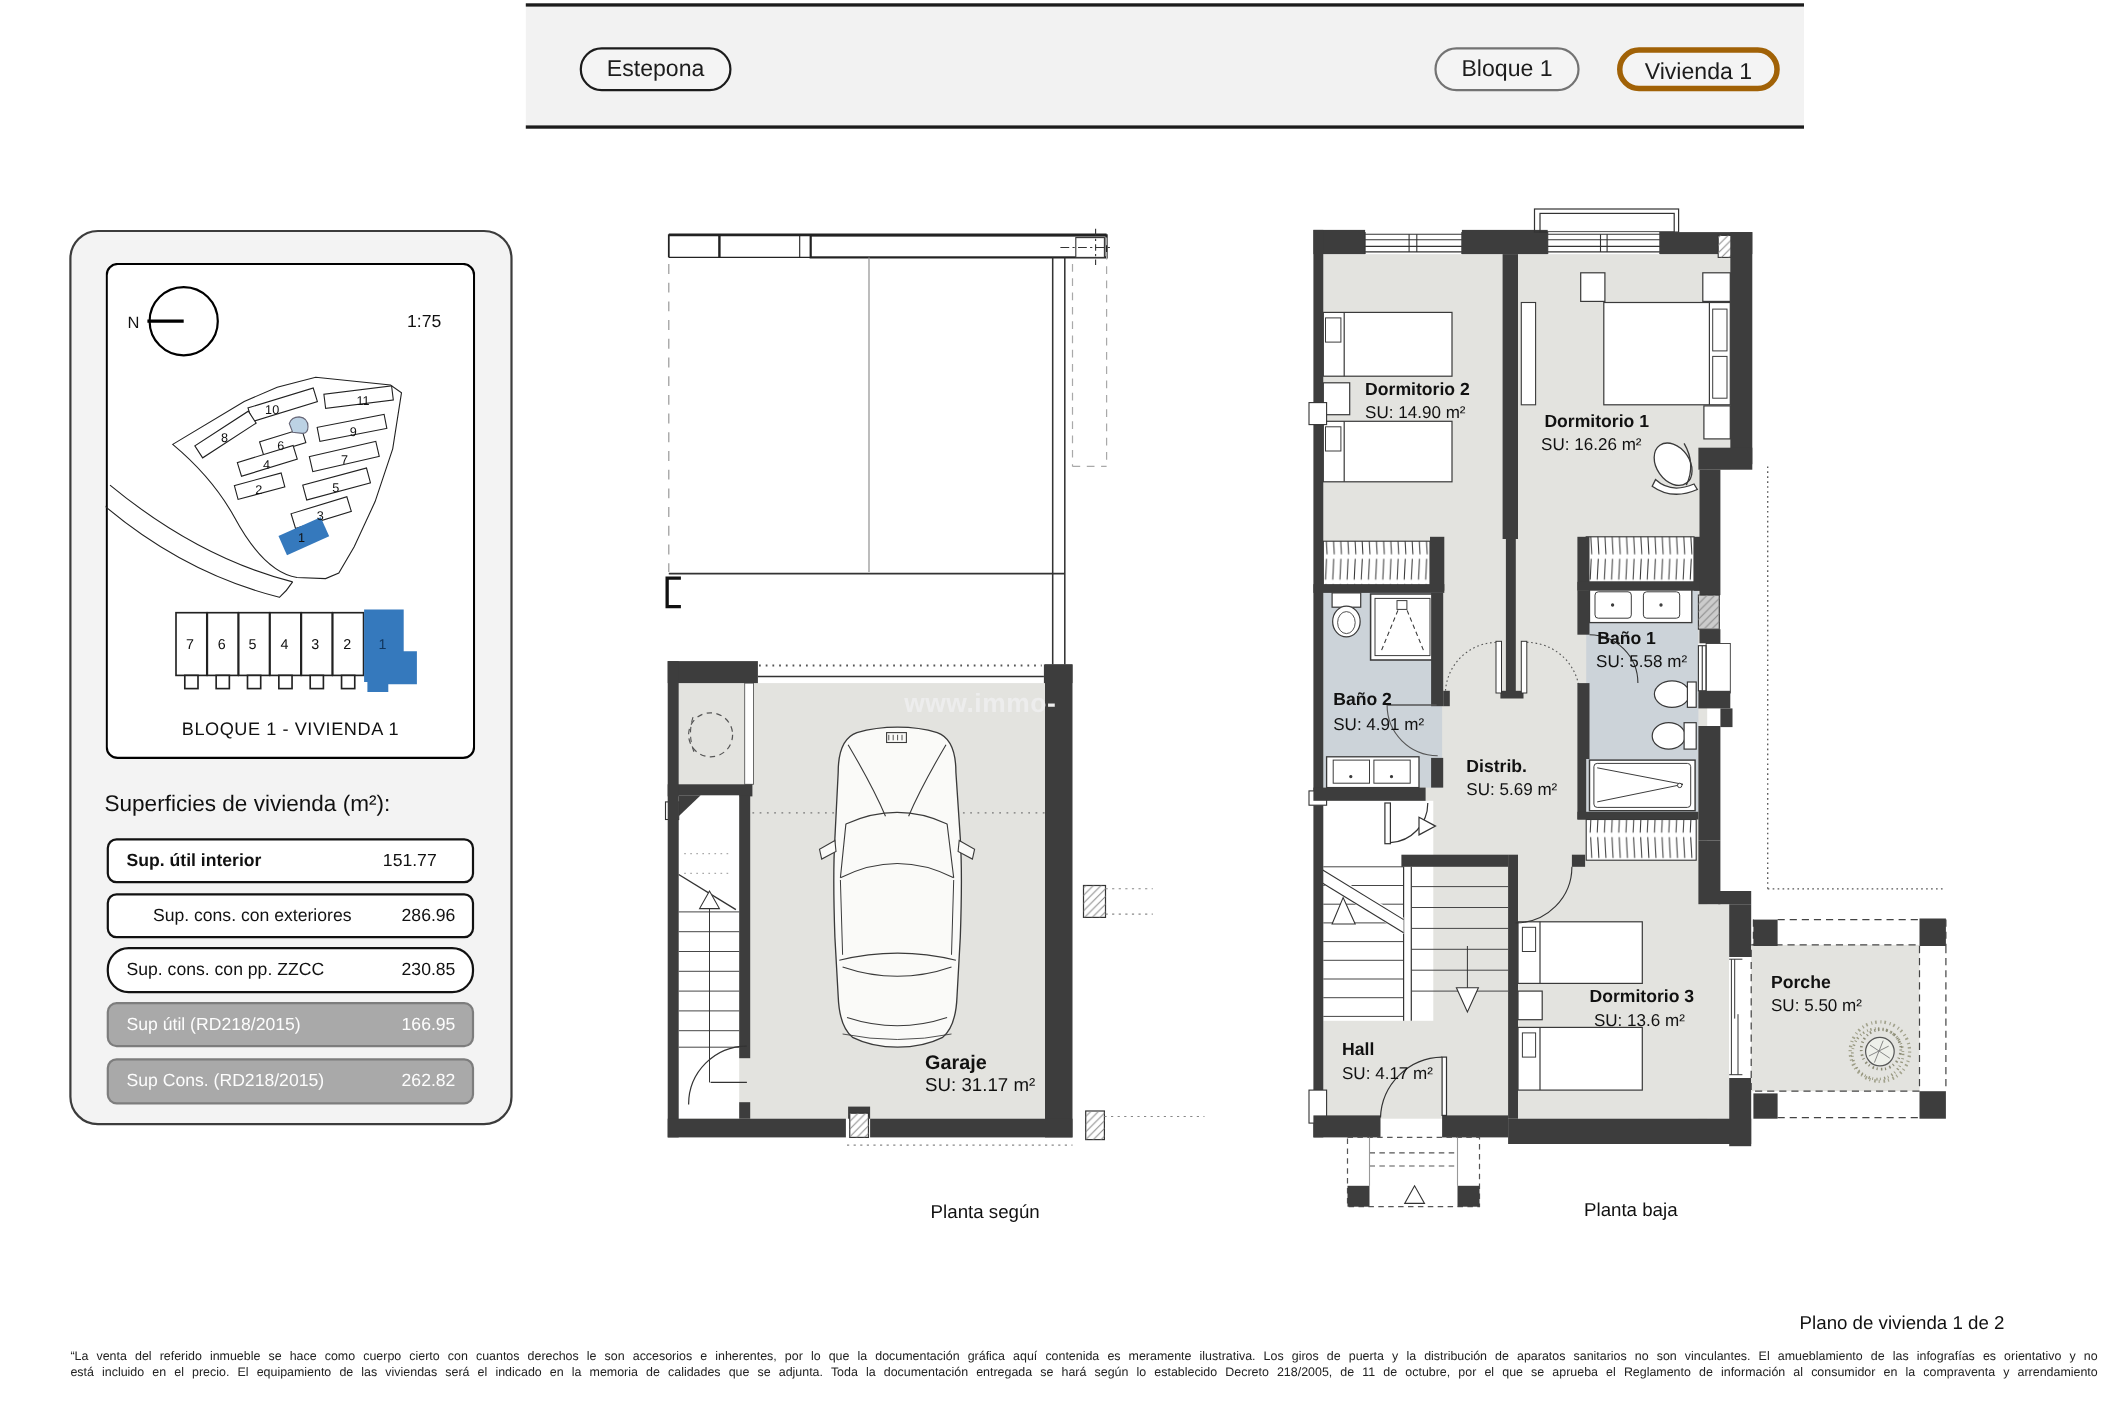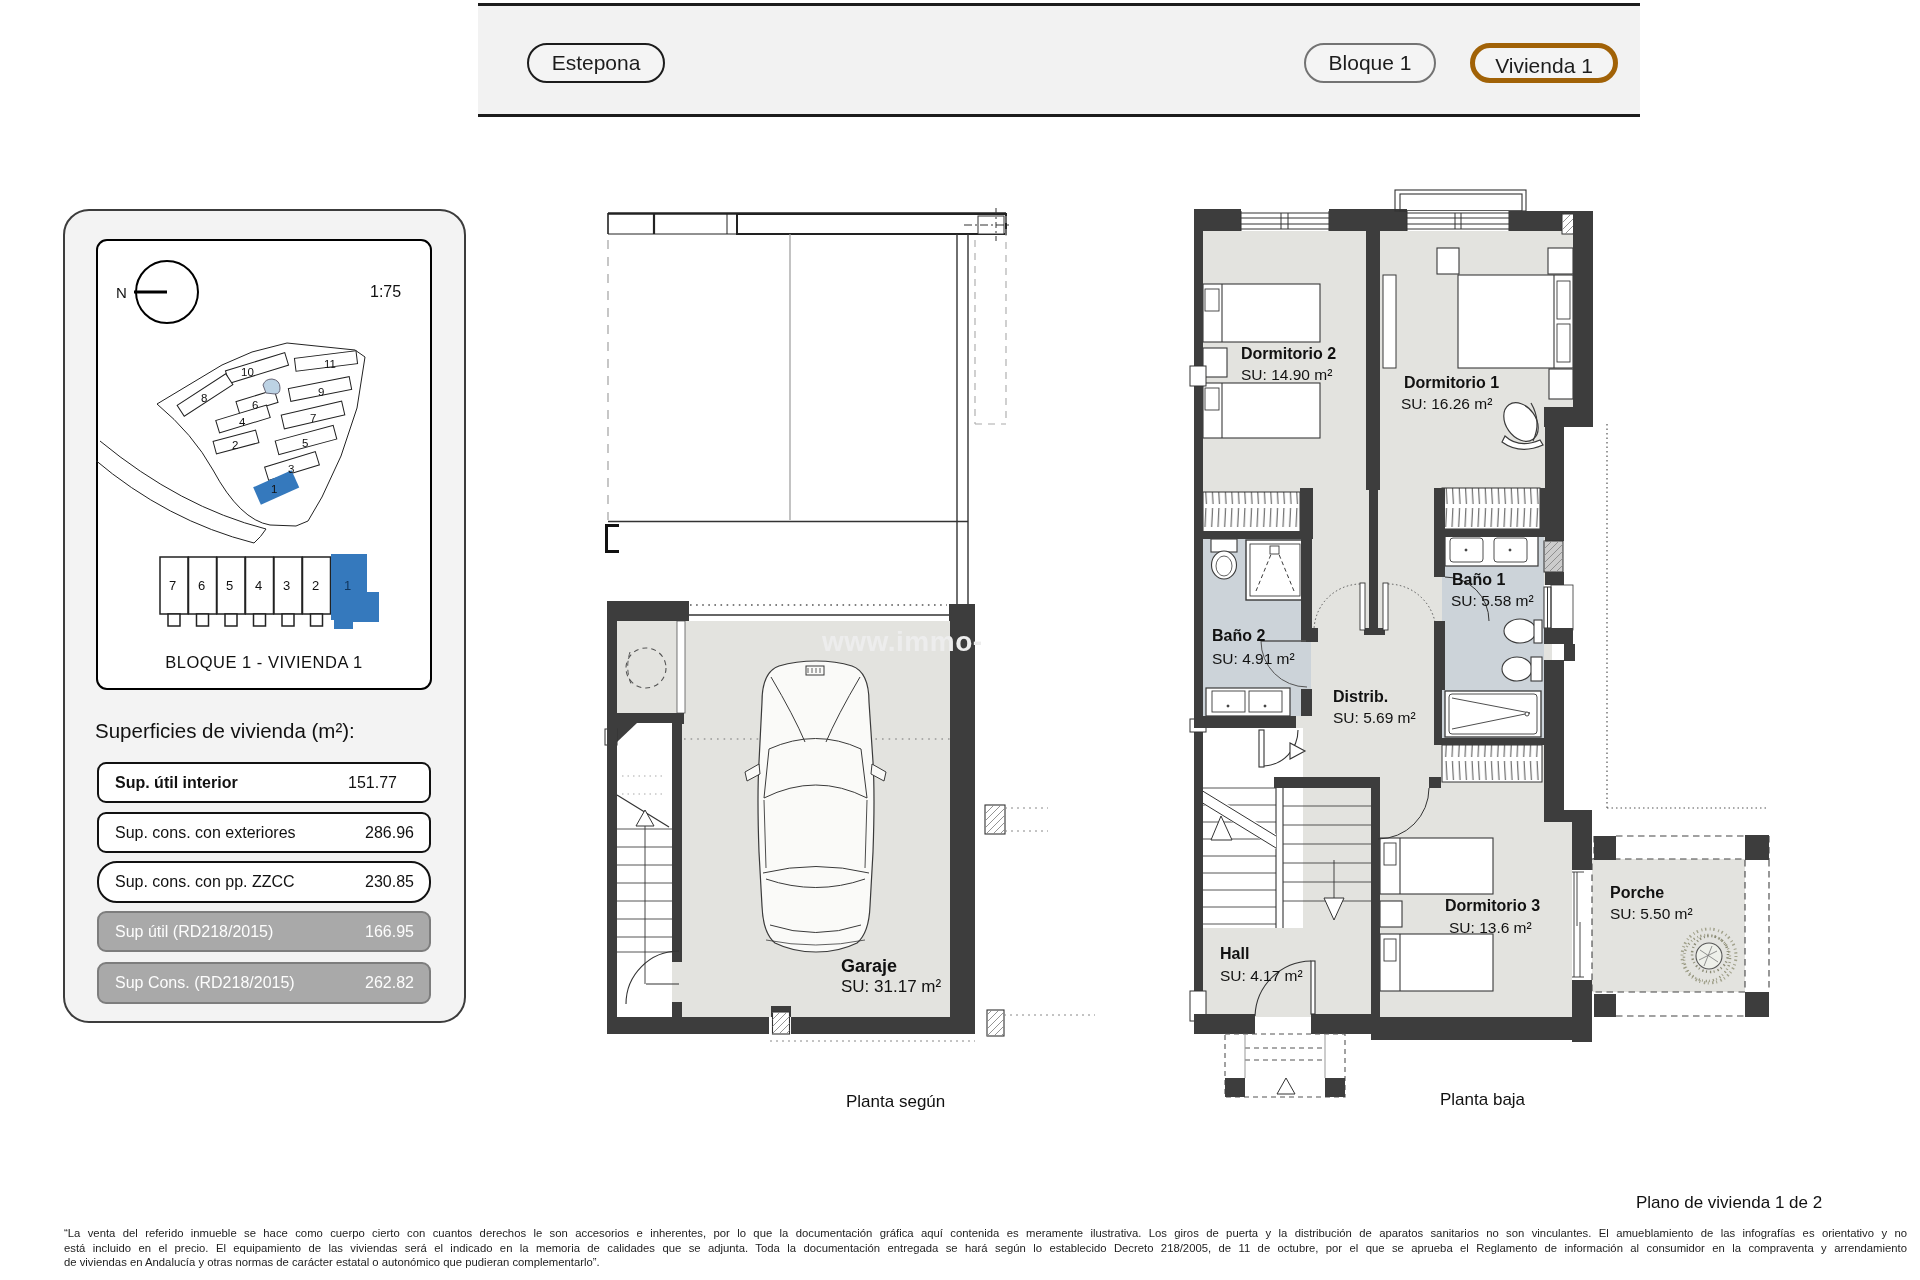--- a/index.html
+++ b/index.html
@@ -123,21 +123,21 @@
     <text x="344" y="590" fill="#10355c">1</text>
   </g>
 
   <text x="264" y="668" font-size="16.5" fill="#111" text-anchor="middle" letter-spacing="0.5">BLOQUE 1 - VIVIENDA 1</text>
 </svg>
 
 <div class="abs" style="left:95px;top:719px;font-size:20.5px;color:#111;">Superficies de vivienda (m²):</div>
 
 <div class="abs" style="left:97px;top:762px;width:334px;height:41px;border:2px solid #111;border-radius:9px;background:#fff;box-sizing:border-box;font-size:16px;color:#111;line-height:37px;"><span style="margin-left:16px;font-weight:bold;">Sup. útil interior</span><span style="float:right;margin-right:32px;">151.77</span></div>
 
-<div class="abs" style="left:97px;top:812px;width:334px;height:41px;border:2px solid #111;border-radius:9px;background:#fff;box-sizing:border-box;font-size:16px;color:#111;line-height:37px;"><span style="margin-left:16px;">Sup. cons. con exteriores</span><span style="float:right;margin-right:15px;">286.96</span></div>
+<div class="abs" style="left:97px;top:812px;width:334px;height:41px;border:2px solid #111;border-radius:9px;background:#fff;box-sizing:border-box;font-size:16px;color:#111;line-height:37px;padding-left:24px;"><span style="margin-left:16px;">Sup. cons. con exteriores</span><span style="float:right;margin-right:15px;">286.96</span></div>
 
 <div class="abs" style="left:97px;top:861px;width:334px;height:42px;border:2px solid #111;border-radius:20px;background:#fff;box-sizing:border-box;font-size:16px;color:#111;line-height:38px;"><span style="margin-left:16px;">Sup. cons. con pp. ZZCC</span><span style="float:right;margin-right:15px;">230.85</span></div>
 
 <div class="abs" style="left:97px;top:911px;width:334px;height:41px;border:2px solid #7d7d7d;border-radius:9px;background:#a9a9a9;box-sizing:border-box;font-size:16px;color:#fdfdfd;line-height:37px;"><span style="margin-left:16px;">Sup útil (RD218/2015)</span><span style="float:right;margin-right:15px;">166.95</span></div>
 
 <div class="abs" style="left:97px;top:962px;width:334px;height:42px;border:2px solid #7d7d7d;border-radius:9px;background:#a9a9a9;box-sizing:border-box;font-size:16px;color:#fdfdfd;line-height:38px;"><span style="margin-left:16px;">Sup Cons. (RD218/2015)</span><span style="float:right;margin-right:15px;">262.82</span></div>
 
 <svg id="basement" class="abs" style="left:560px;top:190px;" width="560" height="940" viewBox="560 190 560 940">
   <defs>
     <pattern id="xh" width="7" height="7" patternUnits="userSpaceOnUse">
@@ -668,25 +668,24 @@
     <text x="1333" y="723" font-size="15.5">SU: 5.69 m²</text>
     <text x="1445" y="911" font-size="16" font-weight="bold">Dormitorio 3</text>
     <text x="1449" y="933" font-size="15.5">SU: 13.6 m²</text>
     <text x="1220" y="959" font-size="16" font-weight="bold">Hall</text>
     <text x="1220" y="981" font-size="15.5">SU: 4.17 m²</text>
     <text x="1610" y="898" font-size="16" font-weight="bold">Porche</text>
     <text x="1610" y="919" font-size="15.5">SU: 5.50 m²</text>
   </g>
 </svg>
 
-<div class="abs" style="left:822px;top:626px;font-size:28px;color:#ededed;letter-spacing:0.5px;z-index:5;font-weight:bold;">www.immo-</div>
+<div class="abs" style="left:822px;top:626px;font-size:24px;color:#ededed;letter-spacing:0.5px;z-index:5;font-weight:bold;">www.immo-</div>
 
 <div class="abs" style="left:846px;top:1092px;font-size:17px;color:#111;">Planta según</div>
 
 <div class="abs" style="left:1440px;top:1090px;font-size:17px;color:#111;">Planta baja</div>
 
 <div class="abs" style="left:1636px;top:1193px;font-size:17px;color:#111;">Plano de vivienda 1 de 2</div>
 
 <div class="abs" style="left:64px;top:1226px;width:1843px;font-size:11.3px;color:#222;line-height:14.5px;">
 <div style="text-align:justify;text-align-last:justify;">“La venta del referido inmueble se hace como cuerpo cierto con cuantos derechos le son accesorios e inherentes, por lo que la documentación gráfica aquí contenida es meramente ilustrativa. Los giros de puerta y la distribución de aparatos sanitarios no son vinculantes. El amueblamiento de las infografías es orientativo y no</div>
 <div style="text-align:justify;text-align-last:justify;">está incluido en el precio. El equipamiento de las viviendas será el indicado en la memoria de calidades que se adjunta. Toda la documentación entregada se hará según lo establecido Decreto 218/2005, de 11 de octubre, por el que se aprueba el Reglamento de información al consumidor en la compraventa y arrendamiento</div>
-<div>de viviendas en Andalucía y otras normas de carácter estatal o autonómico que pudieran complementarlo”.</div>
 </div>
 
 </body></html>

